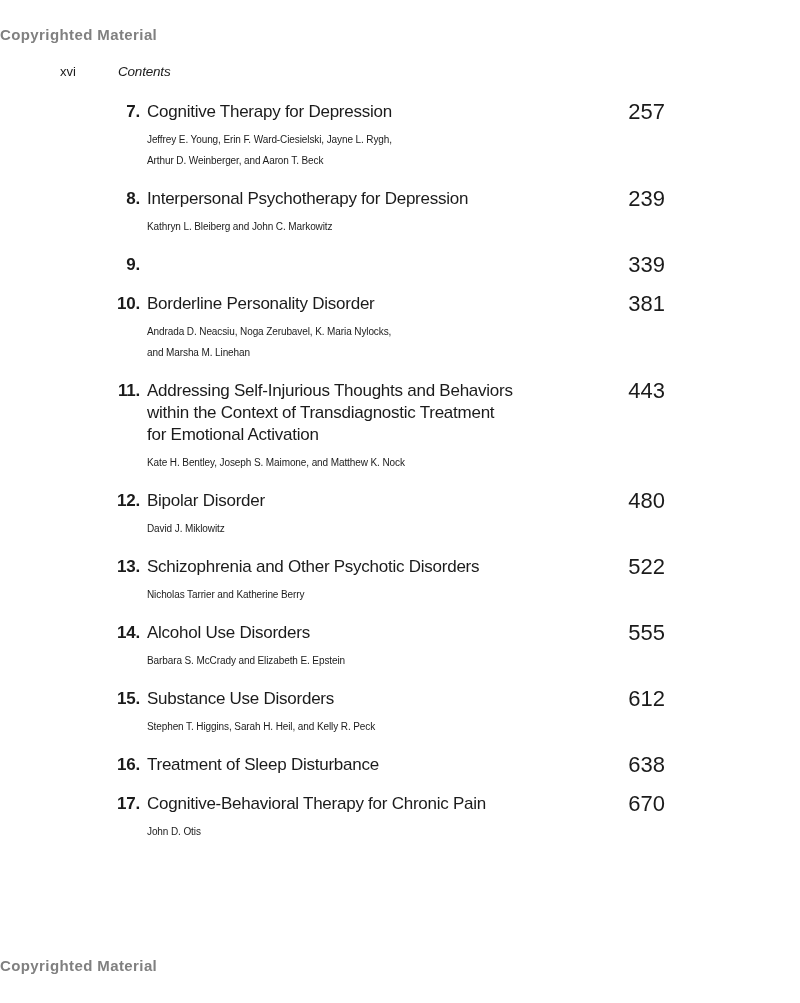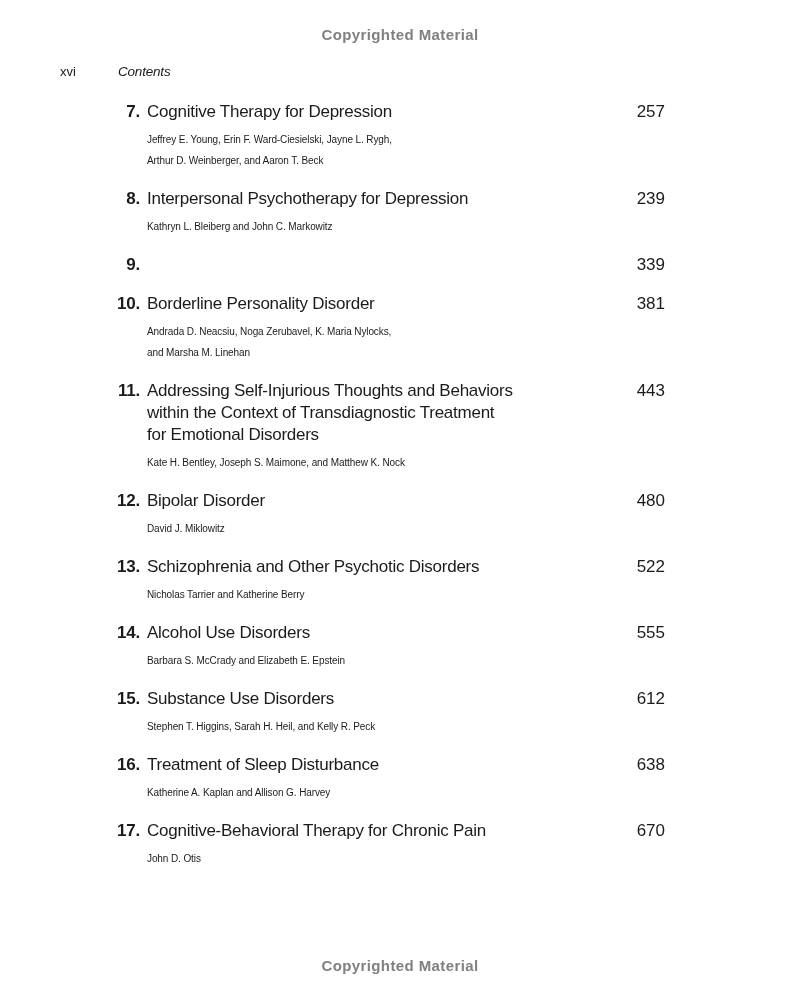--- a/index.html
+++ b/index.html
@@ -9,21 +9,20 @@
   body {
     width: 800px;
     height: 1003px;
     background: #ffffff;
     overflow: hidden;
     position: relative;
     font-family: "Liberation Sans", "DejaVu Sans", sans-serif;
     color: #1b1b1b;
   }
   .watermark {
-    text-align: center;
     font-size: 15px;
     line-height: 17px;
     font-weight: 700;
     color: #808080;
     letter-spacing: 0.4px;
   }
   .watermark.top {
     padding-top: 26px;
   }
   .watermark.bottom {
@@ -79,21 +78,21 @@
   .authors {
     margin-top: 6px;
     font-size: 10px;
     line-height: 21px;
     letter-spacing: -0.1px;
     white-space: pre-line;
   }
   .pagenum {
     grid-column: 3;
     text-align: right;
-    font-size: 17px;
+    font-size: 22px;
     line-height: 22px;
   }
 </style>
 </head>
 <body>
 
 <div class="page">
 
   <div class="watermark top">Copyrighted Material</div>
 
@@ -134,21 +133,21 @@
 and Marsha M. Linehan</div>
     </div>
     <div class="pagenum">381</div>
   </div>
 
   <div class="entry">
     <div class="num">11.</div>
     <div class="entry-body">
       <div class="title">Addressing Self-Injurious Thoughts and Behaviors
 within the Context of Transdiagnostic Treatment
-for Emotional Disorders</div>
+for Emotional Activation</div>
       <div class="authors">Kate H. Bentley, Joseph S. Maimone, and Matthew K. Nock</div>
     </div>
     <div class="pagenum">443</div>
   </div>
 
   <div class="entry">
     <div class="num">12.</div>
     <div class="entry-body">
       <div class="title">Bipolar Disorder</div>
       <div class="authors">David J. Miklowitz</div>
@@ -180,21 +179,20 @@
       <div class="title">Substance Use Disorders</div>
       <div class="authors">Stephen T. Higgins, Sarah H. Heil, and Kelly R. Peck</div>
     </div>
     <div class="pagenum">612</div>
   </div>
 
   <div class="entry">
     <div class="num">16.</div>
     <div class="entry-body">
       <div class="title">Treatment of Sleep Disturbance</div>
-      <div class="authors">Katherine A. Kaplan and Allison G. Harvey</div>
     </div>
     <div class="pagenum">638</div>
   </div>
 
   <div class="entry">
     <div class="num">17.</div>
     <div class="entry-body">
       <div class="title">Cognitive-Behavioral Therapy for Chronic Pain</div>
       <div class="authors">John D. Otis</div>
     </div>

